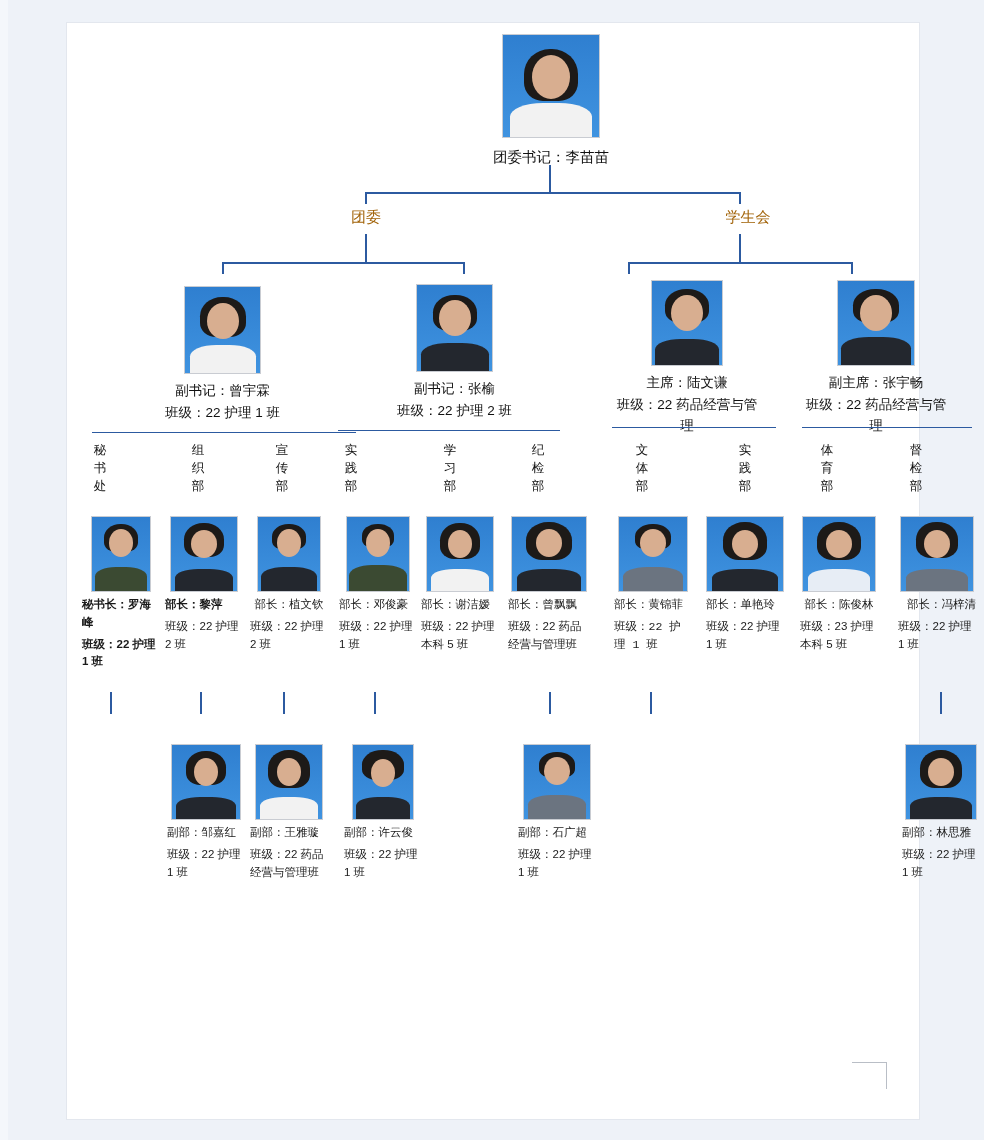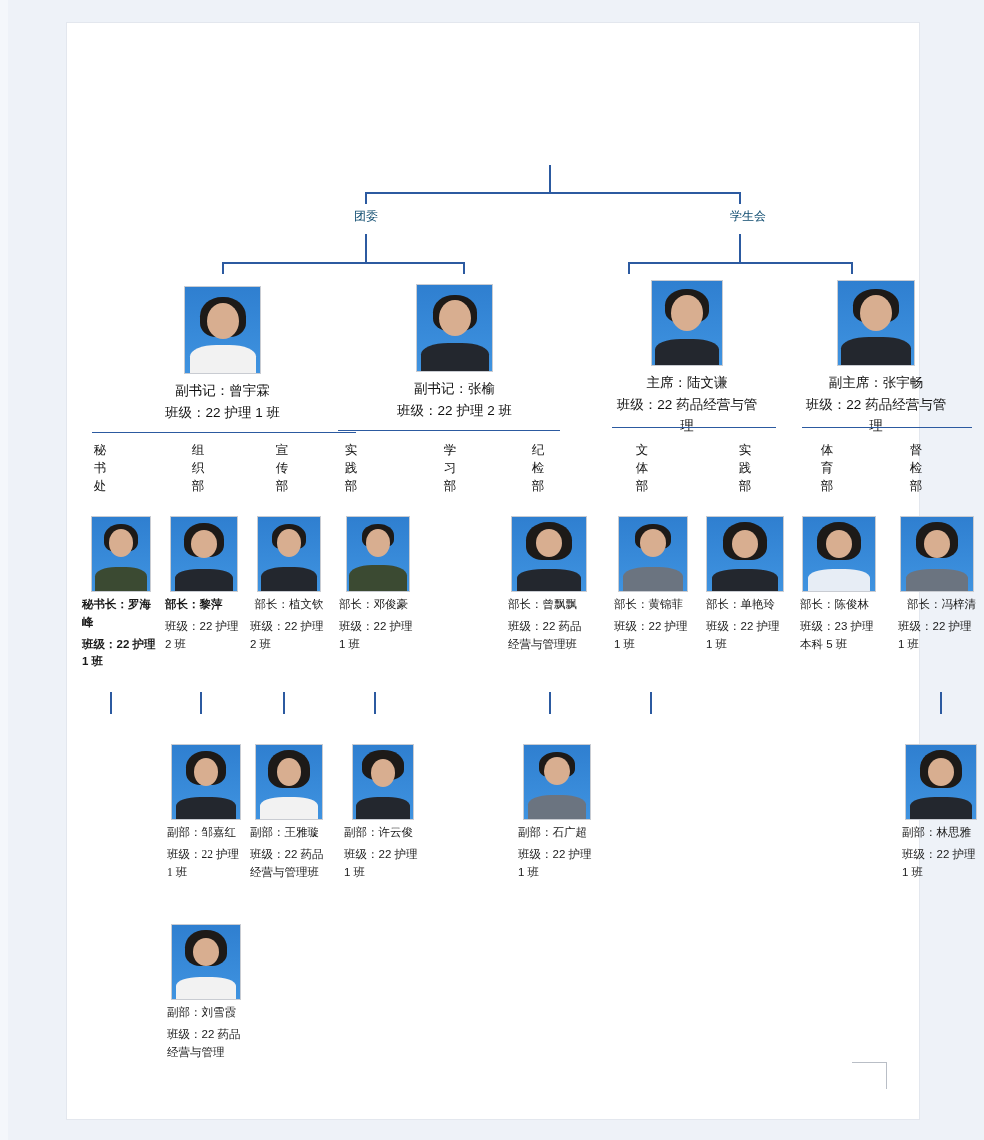--- a/index.html
+++ b/index.html
@@ -97,22 +97,22 @@
     width: 1.6px;
     background: #2c5aa0;
   }
   .uline {
     position: absolute;
     height: 1.2px;
     background: #2c5aa0;
   }
   .branch-title {
     position: absolute;
-    font-size: 12px;
-    color: #0c4a6e;
+    font-size: 15px;
+    color: #a16207;
     text-align: center;
   }
   .corner-mark {
     position: absolute;
     border-top: 1px solid #b9bec6;
     border-right: 1px solid #b9bec6;
     width: 34px;
     height: 26px;
   }
   .left-strip {
@@ -123,20 +123,28 @@
   }
 </style>
 </head>
 <body>
 
 <div class="left-strip"></div>
 <div class="page"></div>
 
 <div class="canvas">
 
+  <div class="node" style="left:490px; top:34px; width:122px;">
+    <div class="photo" style="width:96px;height:102px;">
+      <div class="hair" style="width:54px;height:52px;top:14px;"></div>
+      <div class="head" style="width:38px;height:44px;top:20px;"></div>
+      <div class="body" style="width:82px;height:34px;"></div>
+    </div>
+    <div class="title-line big" style="margin-top:8px;">团委书记：李苗苗</div>
+  </div>
 
   <div class="vline" style="left:549px; top:165px; height:28px;"></div>
   <div class="hline" style="left:365px; top:192px; width:374px;"></div>
   <div class="vline" style="left:365px; top:192px; height:12px;"></div>
   <div class="vline" style="left:739px; top:192px; height:12px;"></div>
 
   <div class="branch-title" style="left:330px; top:208px; width:72px;">团委</div>
   <div class="branch-title" style="left:702px; top:208px; width:92px;">学生会</div>
 
   <div class="vline" style="left:365px; top:234px; height:28px;"></div>
@@ -239,32 +247,41 @@
   <div class="node" style="left:339px; top:516px; width:78px;">
     <div class="photo green" style="width:62px;height:74px;">
       <div class="hair" style="width:32px;height:24px;top:7px;"></div>
       <div class="head" style="width:24px;height:28px;top:12px;"></div>
       <div class="body" style="width:58px;height:26px;"></div>
     </div>
     <div class="caption" style="text-align:left;">部长：邓俊豪</div>
     <div class="caption" style="text-align:left;">班级：22 护理 1 班</div>
   </div>
 
+  <div class="node" style="left:421px; top:516px; width:78px;">
+    <div class="photo" style="width:66px;height:74px;">
+      <div class="hair" style="width:40px;height:36px;top:6px;"></div>
+      <div class="head" style="width:24px;height:28px;top:13px;"></div>
+      <div class="body" style="width:58px;height:22px;"></div>
+    </div>
+    <div class="caption" style="text-align:left;">部长：谢洁嫒</div>
+    <div class="caption" style="text-align:left;">班级：22 护理 本科 5 班</div>
+  </div>
 
   <div class="node" style="left:508px; top:516px; width:82px;">
     <div class="photo dark" style="width:74px;height:74px;">
       <div class="hair" style="width:46px;height:38px;top:5px;"></div>
       <div class="head" style="width:26px;height:28px;top:12px;"></div>
       <div class="body" style="width:64px;height:22px;"></div>
     </div>
     <div class="caption" style="text-align:left;">部长：曾飘飘</div>
     <div class="caption" style="text-align:left;">班级：22 药品 经营与管理班</div>
   </div>
 
-  <div class="node" style="left:614px; top:516px; width:78px;">
+  <div class="node" style="left:614px; top:516px; width:78px;font-family:Liberation Mono, monospace;">
     <div class="photo mid" style="width:68px;height:74px;">
       <div class="hair" style="width:36px;height:26px;top:7px;"></div>
       <div class="head" style="width:26px;height:28px;top:12px;"></div>
       <div class="body" style="width:60px;height:24px;"></div>
     </div>
     <div class="caption" style="text-align:left;">部长：黄锦菲</div>
     <div class="caption" style="text-align:left;">班级：22 护理 1 班</div>
   </div>
 
   <div class="node" style="left:706px; top:516px; width:78px;">
@@ -276,21 +293,21 @@
     <div class="caption" style="text-align:left;">部长：单艳玲</div>
     <div class="caption" style="text-align:left;">班级：22 护理 1 班</div>
   </div>
 
   <div class="node" style="left:800px; top:516px; width:78px;">
     <div class="photo blue" style="width:72px;height:74px;">
       <div class="hair" style="width:44px;height:38px;top:5px;"></div>
       <div class="head" style="width:26px;height:28px;top:13px;"></div>
       <div class="body" style="width:62px;height:22px;"></div>
     </div>
-    <div class="caption" style="text-align:left;">部长：陈俊林</div>
+    <div class="caption" style="text-align:center;">部长：陈俊林</div>
     <div class="caption" style="text-align:left;">班级：23 护理 本科 5 班</div>
   </div>
 
   <div class="node" style="left:898px; top:516px; width:78px;">
     <div class="photo mid" style="width:72px;height:74px;">
       <div class="hair" style="width:42px;height:36px;top:5px;"></div>
       <div class="head" style="width:26px;height:28px;top:13px;"></div>
       <div class="body" style="width:62px;height:22px;"></div>
     </div>
     <div class="caption" style="text-align:right;">部长：冯梓清</div>
@@ -299,21 +316,21 @@
 
   <div class="vline" style="left:110px; top:692px; height:22px;"></div>
   <div class="vline" style="left:200px; top:692px; height:22px;"></div>
   <div class="vline" style="left:283px; top:692px; height:22px;"></div>
   <div class="vline" style="left:374px; top:692px; height:22px;"></div>
   <div class="vline" style="left:549px; top:692px; height:22px;"></div>
   <div class="vline" style="left:650px; top:692px; height:22px;"></div>
   <div class="vline" style="left:940px; top:692px; height:22px;"></div>
 
 
-  <div class="node" style="left:167px; top:744px; width:78px;font-family:Liberation Serif, serif;">
+  <div class="node" style="left:167px; top:744px; width:78px;">
     <div class="photo dark" style="width:68px;height:74px;">
       <div class="hair" style="width:40px;height:34px;top:6px;"></div>
       <div class="head" style="width:24px;height:28px;top:13px;"></div>
       <div class="body" style="width:60px;height:22px;"></div>
     </div>
     <div class="caption" style="text-align:left;">副部：邹嘉红</div>
     <div class="caption" style="text-align:left;">班级：22 护理 1 班</div>
   </div>
 
   <div class="node" style="left:250px; top:744px; width:78px;">
@@ -350,24 +367,15 @@
   <div class="node" style="left:902px; top:744px; width:78px;">
     <div class="photo dark" style="width:70px;height:74px;">
       <div class="hair" style="width:42px;height:38px;top:5px;"></div>
       <div class="head" style="width:26px;height:28px;top:13px;"></div>
       <div class="body" style="width:62px;height:22px;"></div>
     </div>
     <div class="caption" style="text-align:left;">副部：林思雅</div>
     <div class="caption" style="text-align:left;">班级：22 护理 1 班</div>
   </div>
 
-  <div class="node" style="left:167px; top:924px; width:78px;">
-    <div class="photo" style="width:68px;height:74px;">
-      <div class="hair" style="width:42px;height:36px;top:5px;"></div>
-      <div class="head" style="width:26px;height:28px;top:13px;"></div>
-      <div class="body" style="width:60px;height:22px;"></div>
-    </div>
-    <div class="caption" style="text-align:left;">副部：刘雪霞</div>
-    <div class="caption" style="text-align:left;">班级：22 药品 经营与管理</div>
-  </div>
 
   <div class="corner-mark" style="left:852px; top:1062px;"></div>
 </div>
 
 </body></html>

